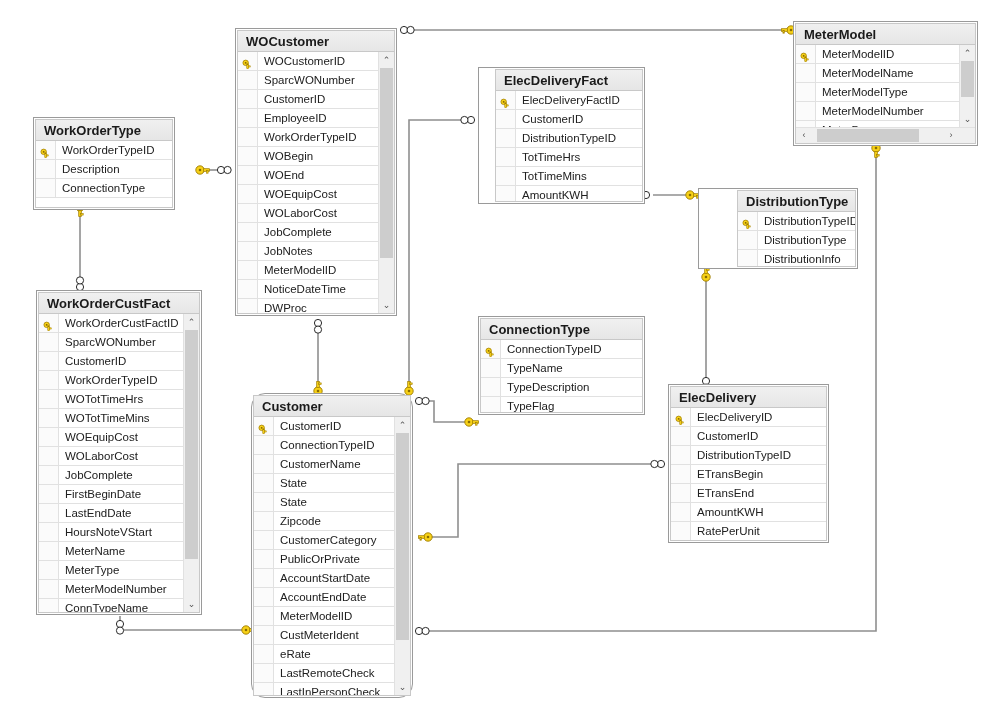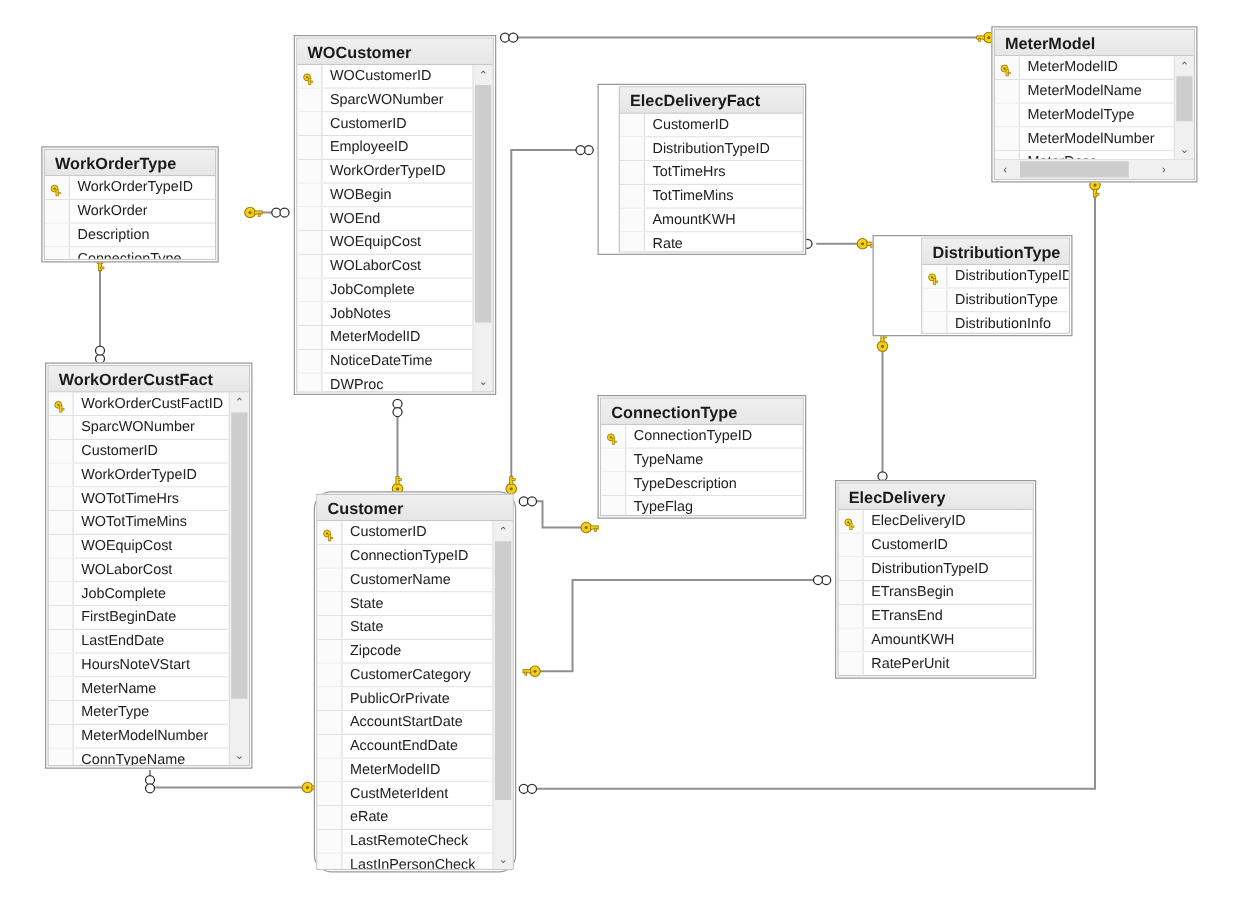--- a/index.html
+++ b/index.html
@@ -297,24 +297,20 @@
                       <circle cx="4" cy="4.2" r="3" fill="#f7d117" stroke="#9d7b00" stroke-width="0.8"></circle>
                       <circle cx="4" cy="4.2" r="1" fill="#7e6200"></circle>
                       <rect x="5.2" y="5.2" width="2.1" height="5.4" fill="#f7d117" stroke="#9d7b00" stroke-width="0.6"></rect>
                       <rect x="7.0" y="7.4" width="2.0" height="1.4" fill="#f7d117" stroke="#9d7b00" stroke-width="0.5"></rect>
                     </svg></span>
                 </div>
                 <div class="col-name">WorkOrderTypeID</div>
               </div>
               <div class="row">
                 <div class="gutter"></div>
-                <div class="col-name">WorkOrder</div>
-              </div>
-              <div class="row">
-                <div class="gutter"></div>
                 <div class="col-name">Description</div>
               </div>
               <div class="row">
                 <div class="gutter"></div>
                 <div class="col-name">ConnectionType</div>
               </div>
             </div>
           </div>
         </div>
       </div>
@@ -566,20 +562,31 @@
             </div>
           </div>
         </div>
       </div>
       <div class="tbl" style="left: 478px; top: 67px; width: 167px; height: 137px; padding-left: 16px;">
         <div class="tbl-inner">
           <div class="tbl-title">ElecDeliveryFact</div>
           <div class="tbl-body">
             <div class="rows">
               <div class="row">
+                <div class="gutter">
+                  <span class="keyglyph"><svg viewBox="0 0 12 12" width="11" height="11">
+                      <circle cx="4" cy="4.2" r="3" fill="#f7d117" stroke="#9d7b00" stroke-width="0.8"></circle>
+                      <circle cx="4" cy="4.2" r="1" fill="#7e6200"></circle>
+                      <rect x="5.2" y="5.2" width="2.1" height="5.4" fill="#f7d117" stroke="#9d7b00" stroke-width="0.6"></rect>
+                      <rect x="7.0" y="7.4" width="2.0" height="1.4" fill="#f7d117" stroke="#9d7b00" stroke-width="0.5"></rect>
+                    </svg></span>
+                </div>
+                <div class="col-name">ElecDeliveryFactID</div>
+              </div>
+              <div class="row">
                 <div class="gutter"></div>
                 <div class="col-name">CustomerID</div>
               </div>
               <div class="row">
                 <div class="gutter"></div>
                 <div class="col-name">DistributionTypeID</div>
               </div>
               <div class="row">
                 <div class="gutter"></div>
                 <div class="col-name">TotTimeHrs</div>
@@ -697,21 +704,21 @@
                 <div class="col-name">AmountKWH</div>
               </div>
               <div class="row">
                 <div class="gutter"></div>
                 <div class="col-name">RatePerUnit</div>
               </div>
             </div>
           </div>
         </div>
       </div>
-      <div class="tbl" style="left: 793px; top: 21px; width: 165px; height: 125px;">
+      <div class="tbl" style="left: 793px; top: 21px; width: 185px; height: 125px;">
         <div class="tbl-inner">
           <div class="tbl-title">MeterModel</div>
           <div class="tbl-body">
             <div class="rows">
               <div class="row">
                 <div class="gutter">
                   <span class="keyglyph"><svg viewBox="0 0 12 12" width="11" height="11">
                       <circle cx="4" cy="4.2" r="3" fill="#f7d117" stroke="#9d7b00" stroke-width="0.8"></circle>
                       <circle cx="4" cy="4.2" r="1" fill="#7e6200"></circle>
                       <rect x="5.2" y="5.2" width="2.1" height="5.4" fill="#f7d117" stroke="#9d7b00" stroke-width="0.6"></rect>

